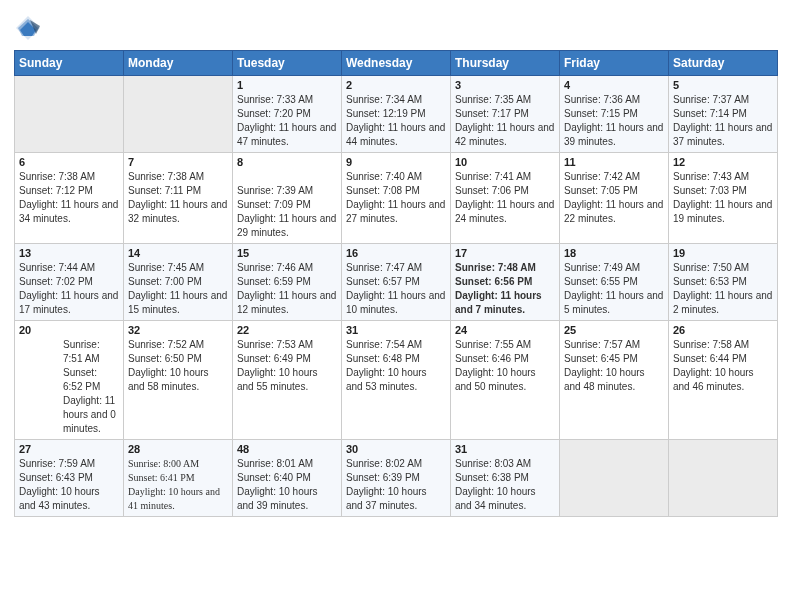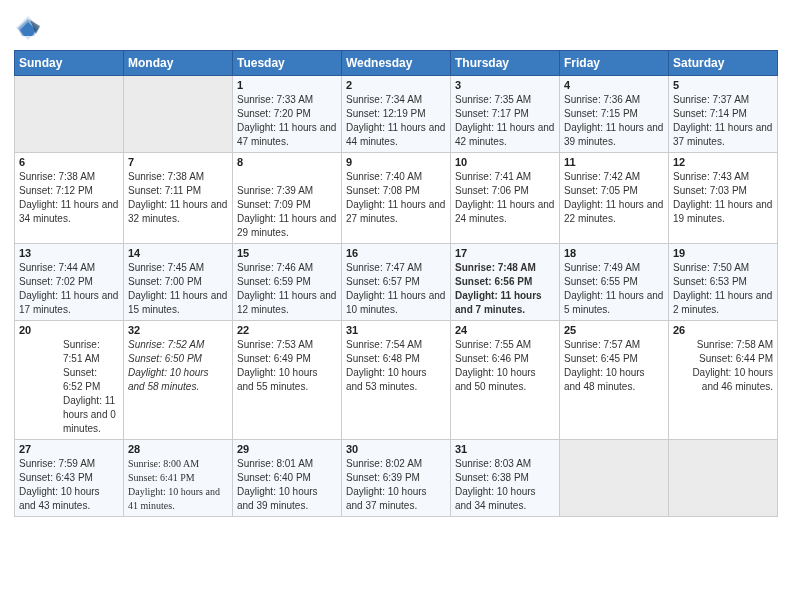--- a/index.html
+++ b/index.html
@@ -258,21 +258,21 @@
         </tr>
         <tr>
           <td>
             <div class="day-num">20</div>
             <div class="day-info" style="white-space: pre-line; margin-left: 44px;">Sunrise: 7:51 AM
 Sunset: 6:52 PM
 Daylight: 11 hours and 0 minutes.</div>
           </td>
           <td>
             <div class="day-num">32</div>
-            <div class="day-info" style="white-space: pre-line; font-style: italic;">Sunrise: 7:52 AM
+            <div class="day-info" style="white-space: pre-line;">Sunrise: 7:52 AM
 Sunset: 6:50 PM
 Daylight: 10 hours and 58 minutes.</div>
           </td>
           <td>
             <div class="day-num">22</div>
             <div class="day-info" style="white-space: pre-line;">Sunrise: 7:53 AM
 Sunset: 6:49 PM
 Daylight: 10 hours and 55 minutes.</div>
           </td>
           <td>
@@ -288,40 +288,40 @@
 Daylight: 10 hours and 50 minutes.</div>
           </td>
           <td>
             <div class="day-num">25</div>
             <div class="day-info" style="white-space: pre-line;">Sunrise: 7:57 AM
 Sunset: 6:45 PM
 Daylight: 10 hours and 48 minutes.</div>
           </td>
           <td>
             <div class="day-num">26</div>
-            <div class="day-info" style="white-space: pre-line; text-align: right;">Sunrise: 7:58 AM
+            <div class="day-info" style="white-space: pre-line;">Sunrise: 7:58 AM
 Sunset: 6:44 PM
 Daylight: 10 hours and 46 minutes.</div>
           </td>
         </tr>
         <tr>
           <td>
             <div class="day-num">27</div>
             <div class="day-info" style="white-space: pre-line;">Sunrise: 7:59 AM
 Sunset: 6:43 PM
 Daylight: 10 hours and 43 minutes.</div>
           </td>
           <td>
             <div class="day-num">28</div>
             <div class="day-info" style="white-space: pre-line; font-family: Liberation Serif, serif;">Sunrise: 8:00 AM
 Sunset: 6:41 PM
 Daylight: 10 hours and 41 minutes.</div>
           </td>
           <td>
-            <div class="day-num">29</div>
+            <div class="day-num">48</div>
             <div class="day-info" style="white-space: pre-line;">Sunrise: 8:01 AM
 Sunset: 6:40 PM
 Daylight: 10 hours and 39 minutes.</div>
           </td>
           <td>
             <div class="day-num">30</div>
             <div class="day-info" style="white-space: pre-line;">Sunrise: 8:02 AM
 Sunset: 6:39 PM
 Daylight: 10 hours and 37 minutes.</div>
           </td>

